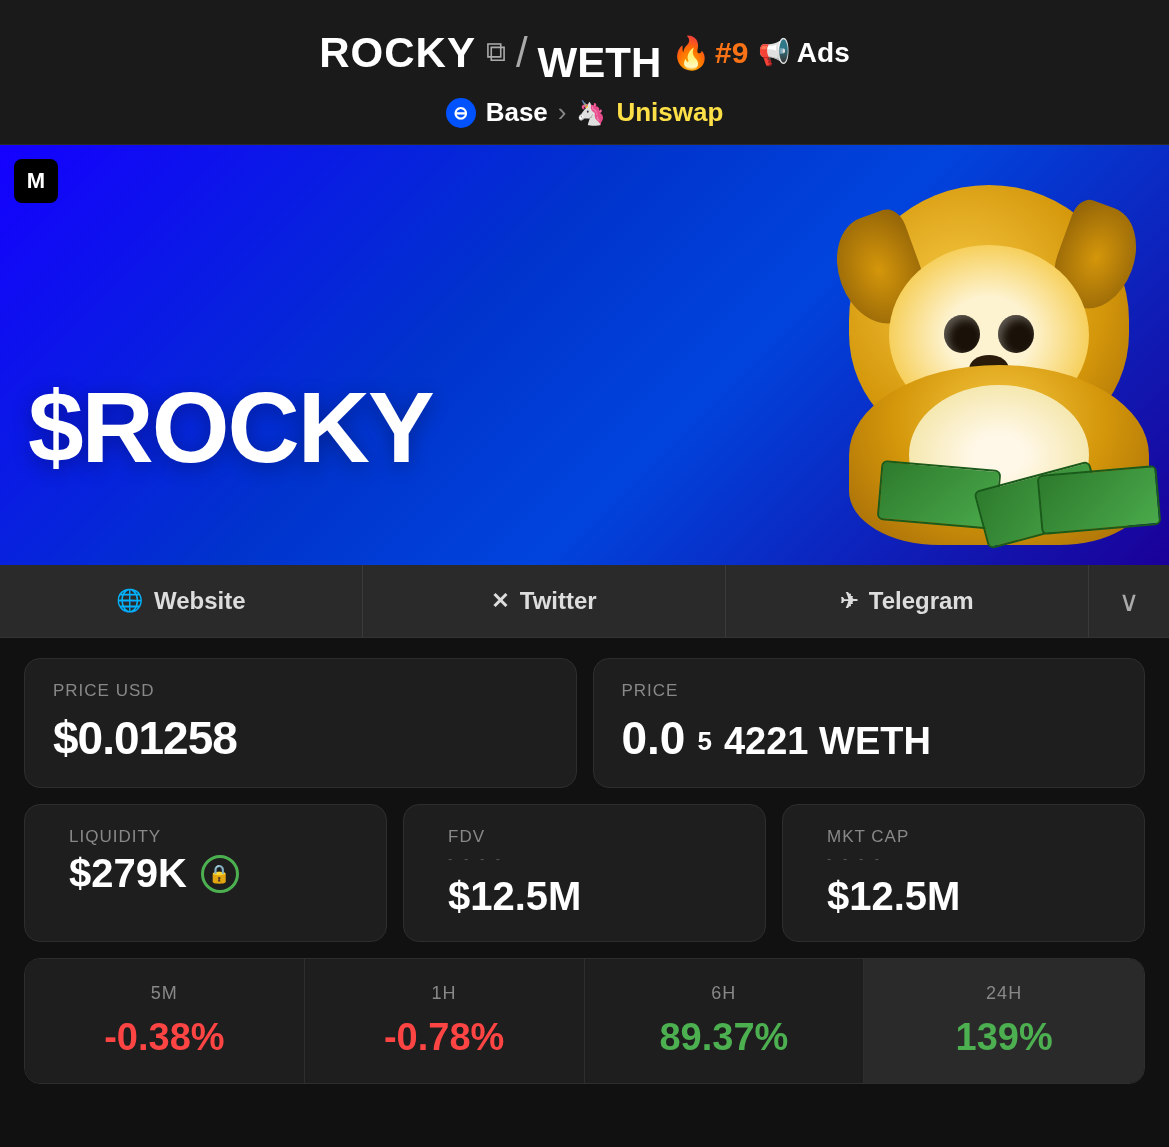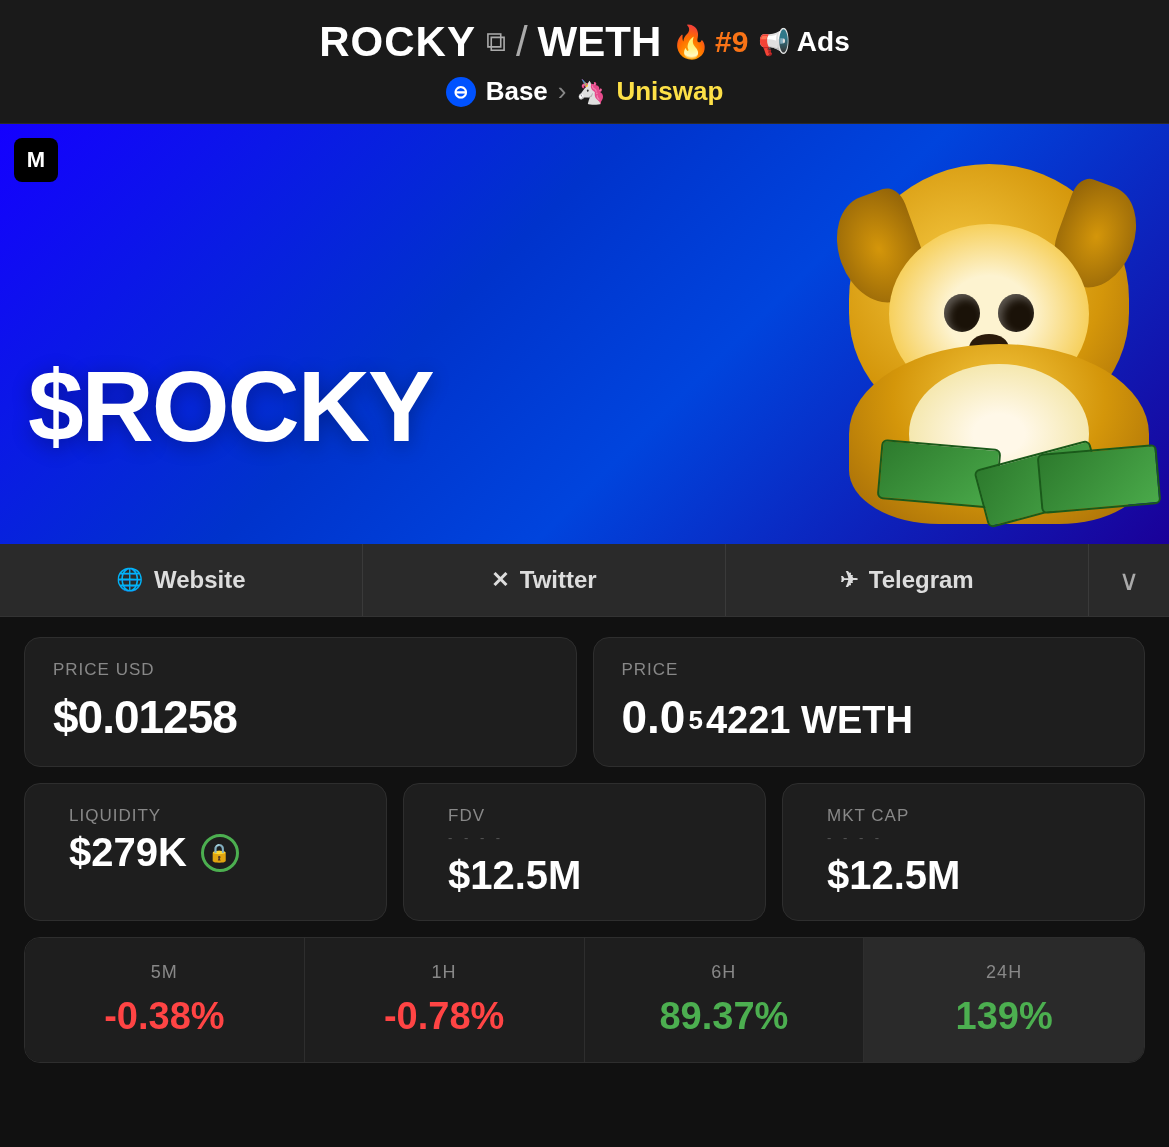--- a/index.html
+++ b/index.html
@@ -39,20 +39,21 @@
     }
     .separator {
       font-size: 42px;
       font-weight: 300;
       color: #aaa;
     }
     .header-pair-name {
       font-size: 42px;
       font-weight: 900;
       color: #fff;
+      margin-top: 21px;
     }
     .fire-badge {
       display: flex;
       align-items: center;
       gap: 4px;
       font-size: 30px;
       font-weight: 700;
       color: #f97316;
     }
     .fire-icon { font-size: 32px; }
@@ -331,21 +332,21 @@
     }
     .stat-value {
       font-size: 46px;
       font-weight: 800;
       color: #fff;
       letter-spacing: -1px;
     }
     .stat-value-price {
       display: flex;
       align-items: baseline;
-      gap: 3px;
+      gap: 12px;
     }
     .stat-value-main { font-size: 46px; font-weight: 800; color: #fff; }
     .stat-value-sub { font-size: 26px; font-weight: 700; color: #fff; position: relative; bottom: 4px; }
     .stat-value-suffix { font-size: 38px; font-weight: 700; color: #fff; }
 
     
     .metrics-row {
       display: grid;
       grid-template-columns: 1fr 1fr 1fr;
       gap: 16px;

